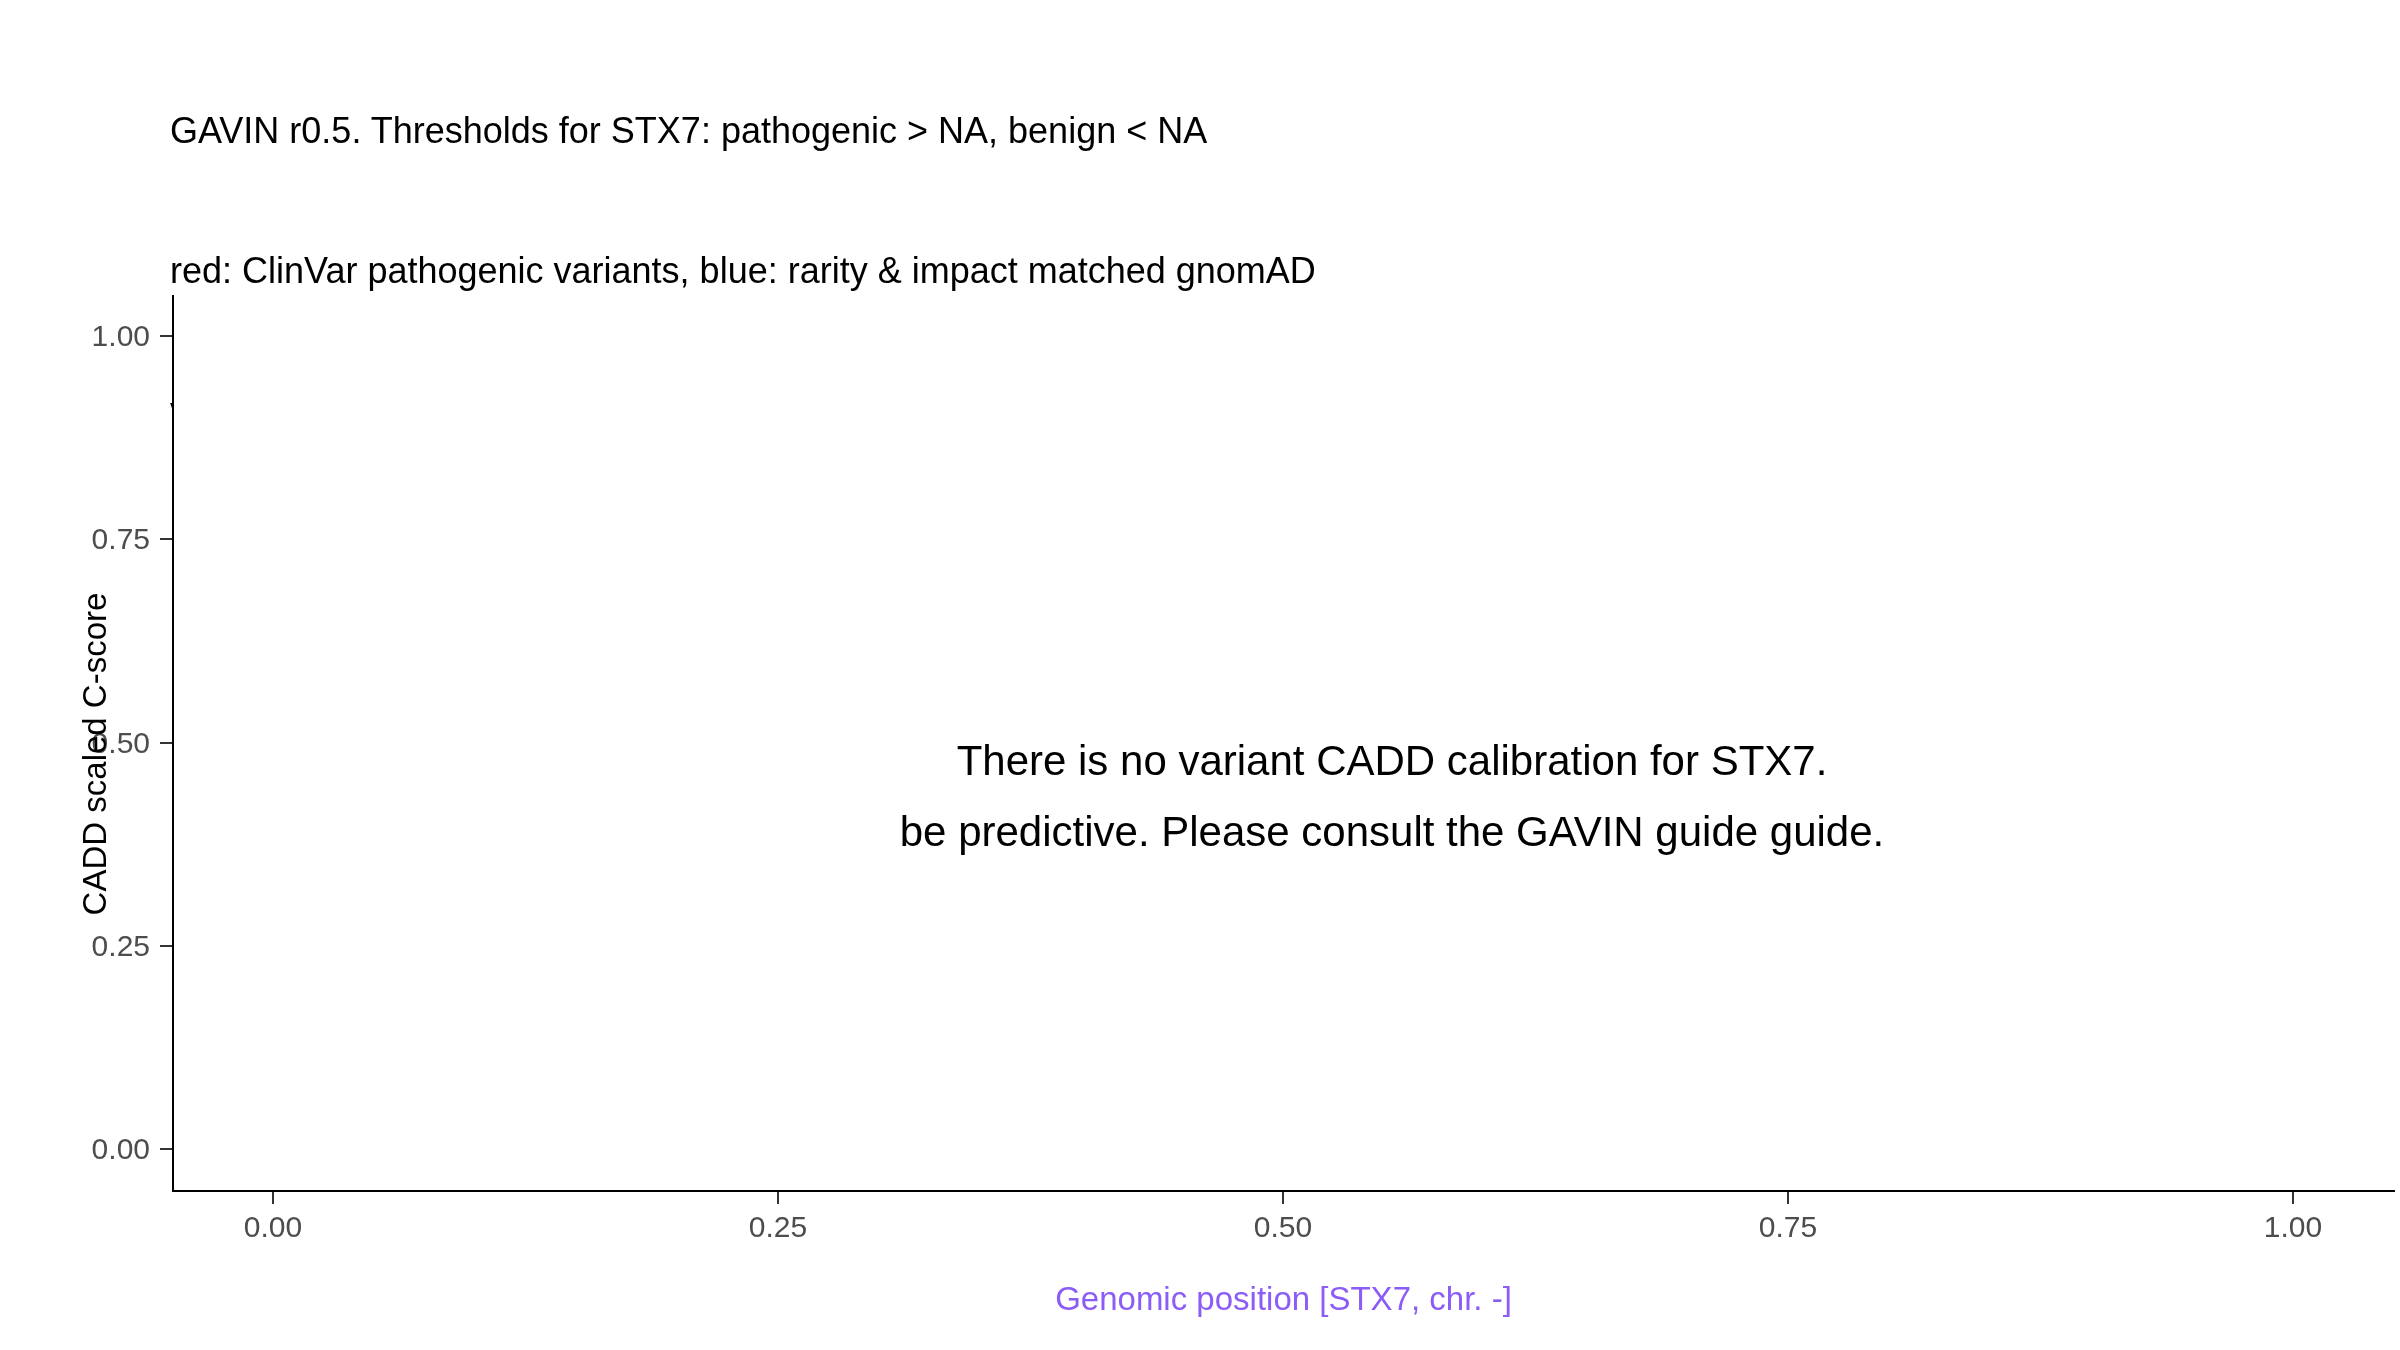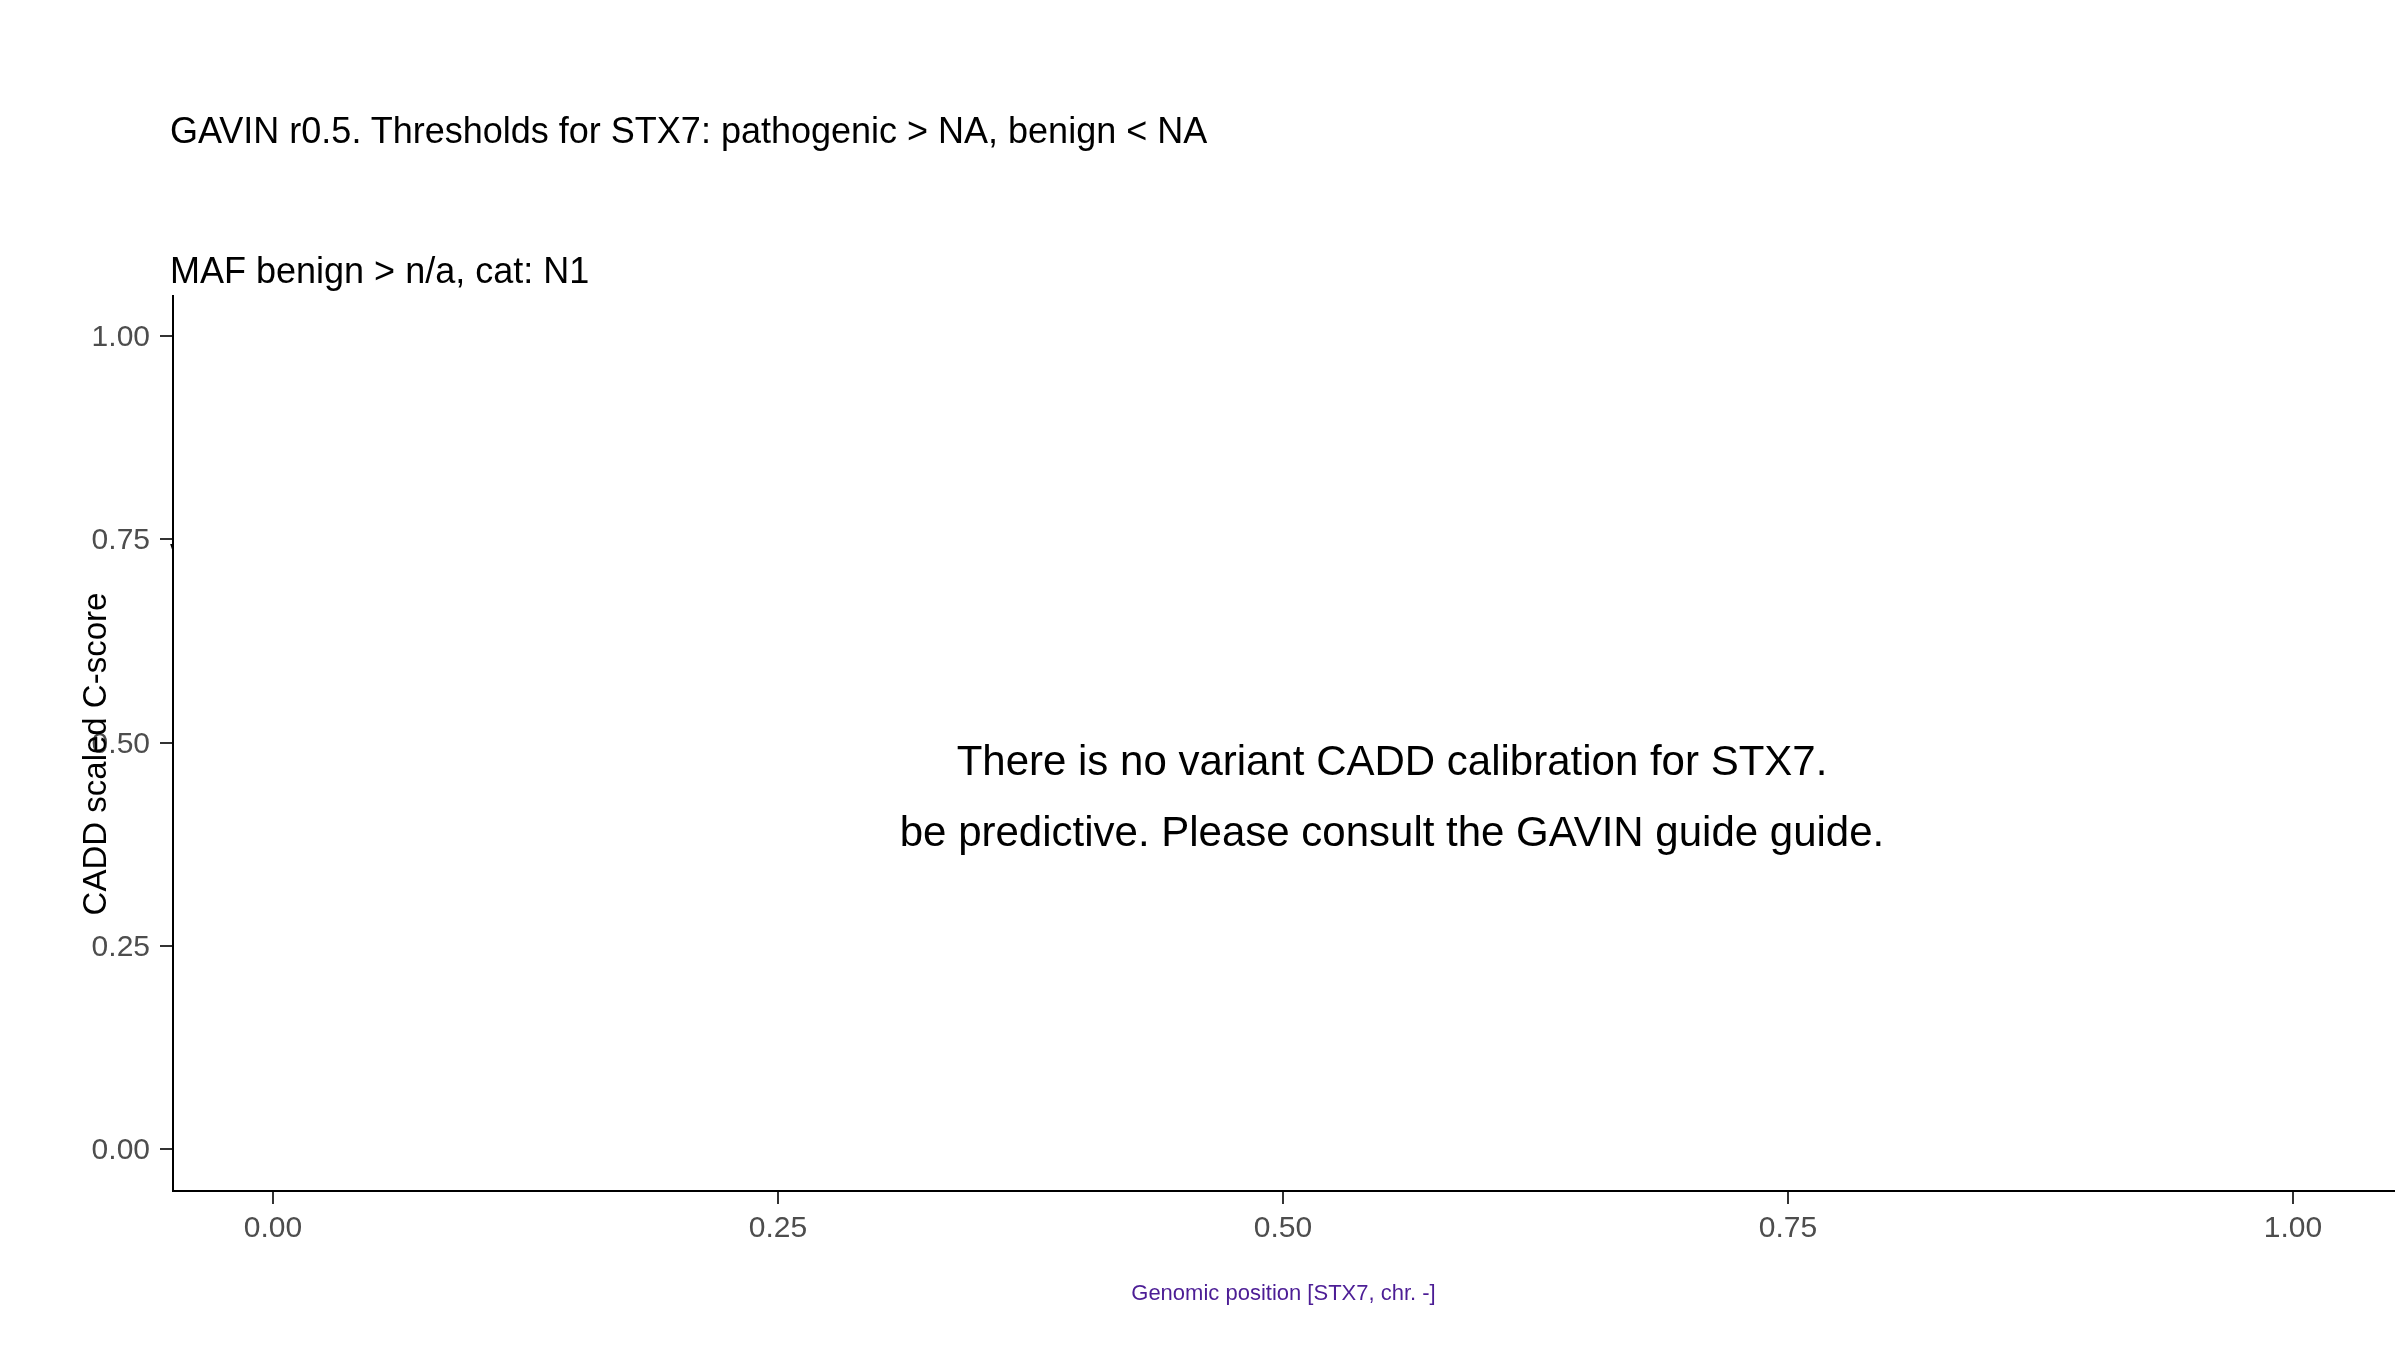--- a/index.html
+++ b/index.html
@@ -130,32 +130,31 @@
     width: 2px;
     height: 12px;
     background: #333333;
   }
   #x-axis-title {
     position: absolute;
     left: 172px;
     top: 1280px;
     width: 2223px;
     text-align: center;
-    font-size: 22px;
-    color: #4c1d95;
+    font-size: 33px;
+    color: #8b5cf6;
   }
 </style>
 </head>
 <body>
 
 <div id="plot-root">
 
   <div id="chart-title">
     <span class="title-line">GAVIN r0.5. Thresholds for STX7: pathogenic &gt; NA, benign &lt; NA</span>
-    <span class="title-line">MAF benign &gt; n/a, cat: N1</span>
     <span class="title-line">red: ClinVar pathogenic variants, blue: rarity &amp; impact matched gnomAD</span>
     <span class="title-line">variants, green: RefSeq exons, grey: genome-wide fallback threshold</span>
   </div>
 
   <div id="panel">
     <div id="panel-annotation">
       <span>There is no variant CADD calibration for STX7.</span>
       <span>be predictive. Please consult the GAVIN guide guide.</span>
     </div>
   </div>

